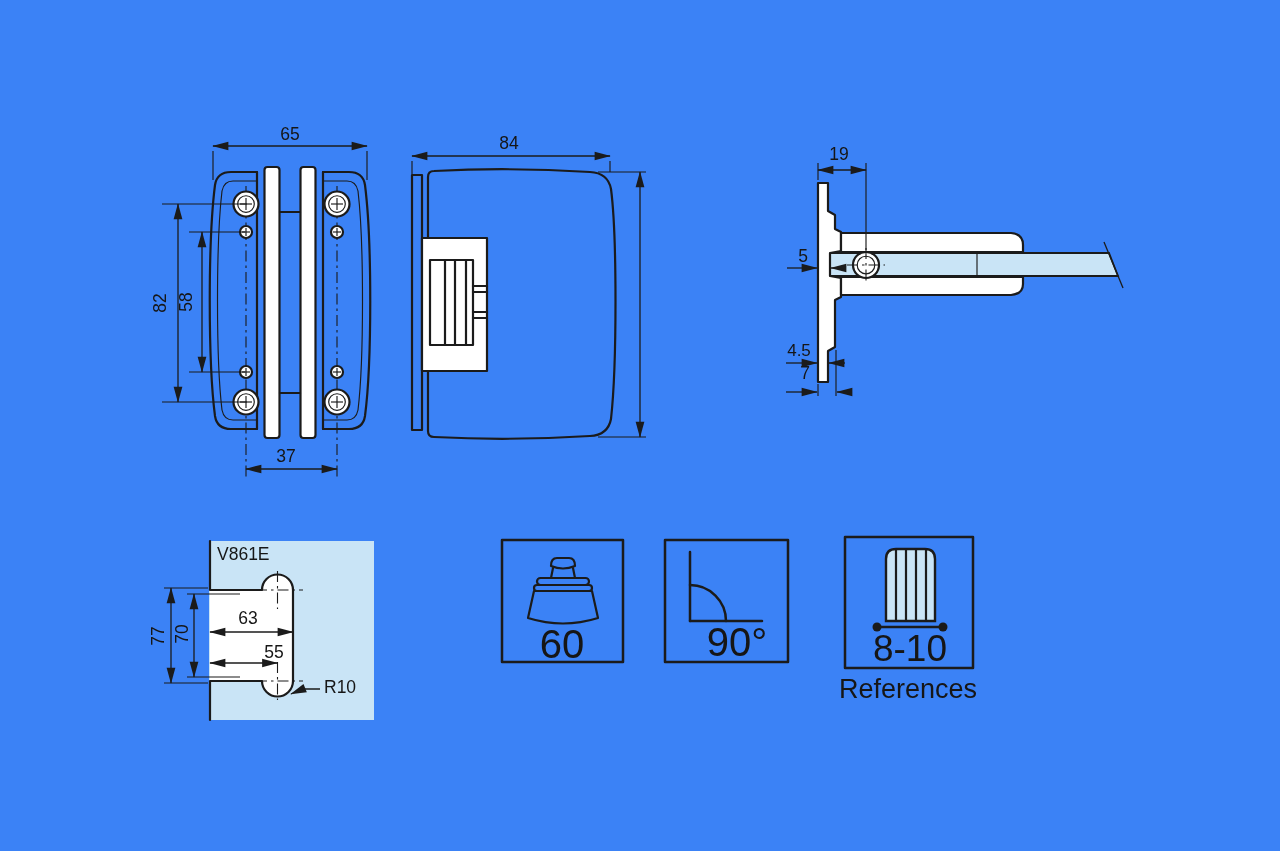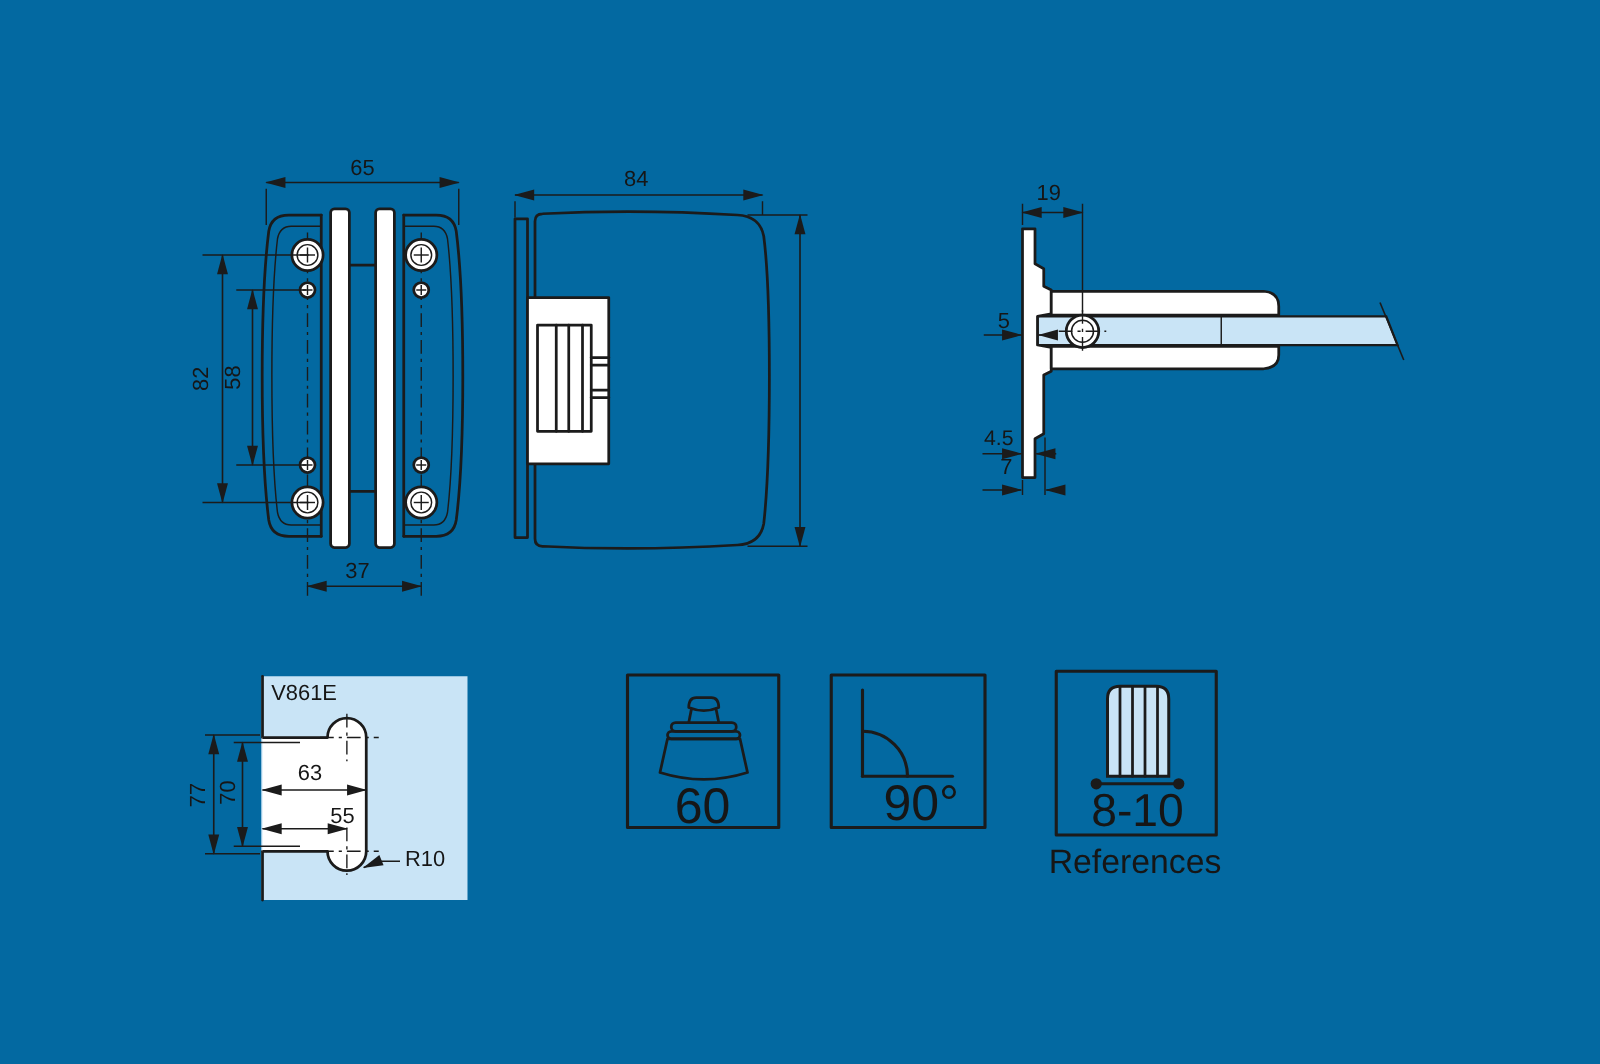--- a/index.html
+++ b/index.html
@@ -1,16 +1,16 @@
 <!DOCTYPE html>
 <html><head>
 <meta charset="utf-8">
 <style>
   html,body{margin:0;padding:0;background:#fff;}
-  #canvas{position:relative;width:1280px;height:851px;background:#0369a1;overflow:hidden;}
+  #canvas{position:relative;width:1280px;height:851px;background:#3b82f6;overflow:hidden;}
   svg{display:block;}
   text{font-family:"Liberation Sans","DejaVu Sans",sans-serif;fill:#161616;}
   .dim{font-size:17.5px;}
   .dimb{font-size:17px;}
   .big{font-size:40px;}
   .big2{font-size:37px;}
   .caption{font-size:27px;}
   .ol{fill:none;stroke:#1b1b1b;stroke-width:2.2;stroke-linejoin:round;stroke-linecap:round;}
   .olf{fill:#ffffff;stroke:#1b1b1b;stroke-width:2.2;stroke-linejoin:round;}
   .thk{stroke-width:2.5;}

